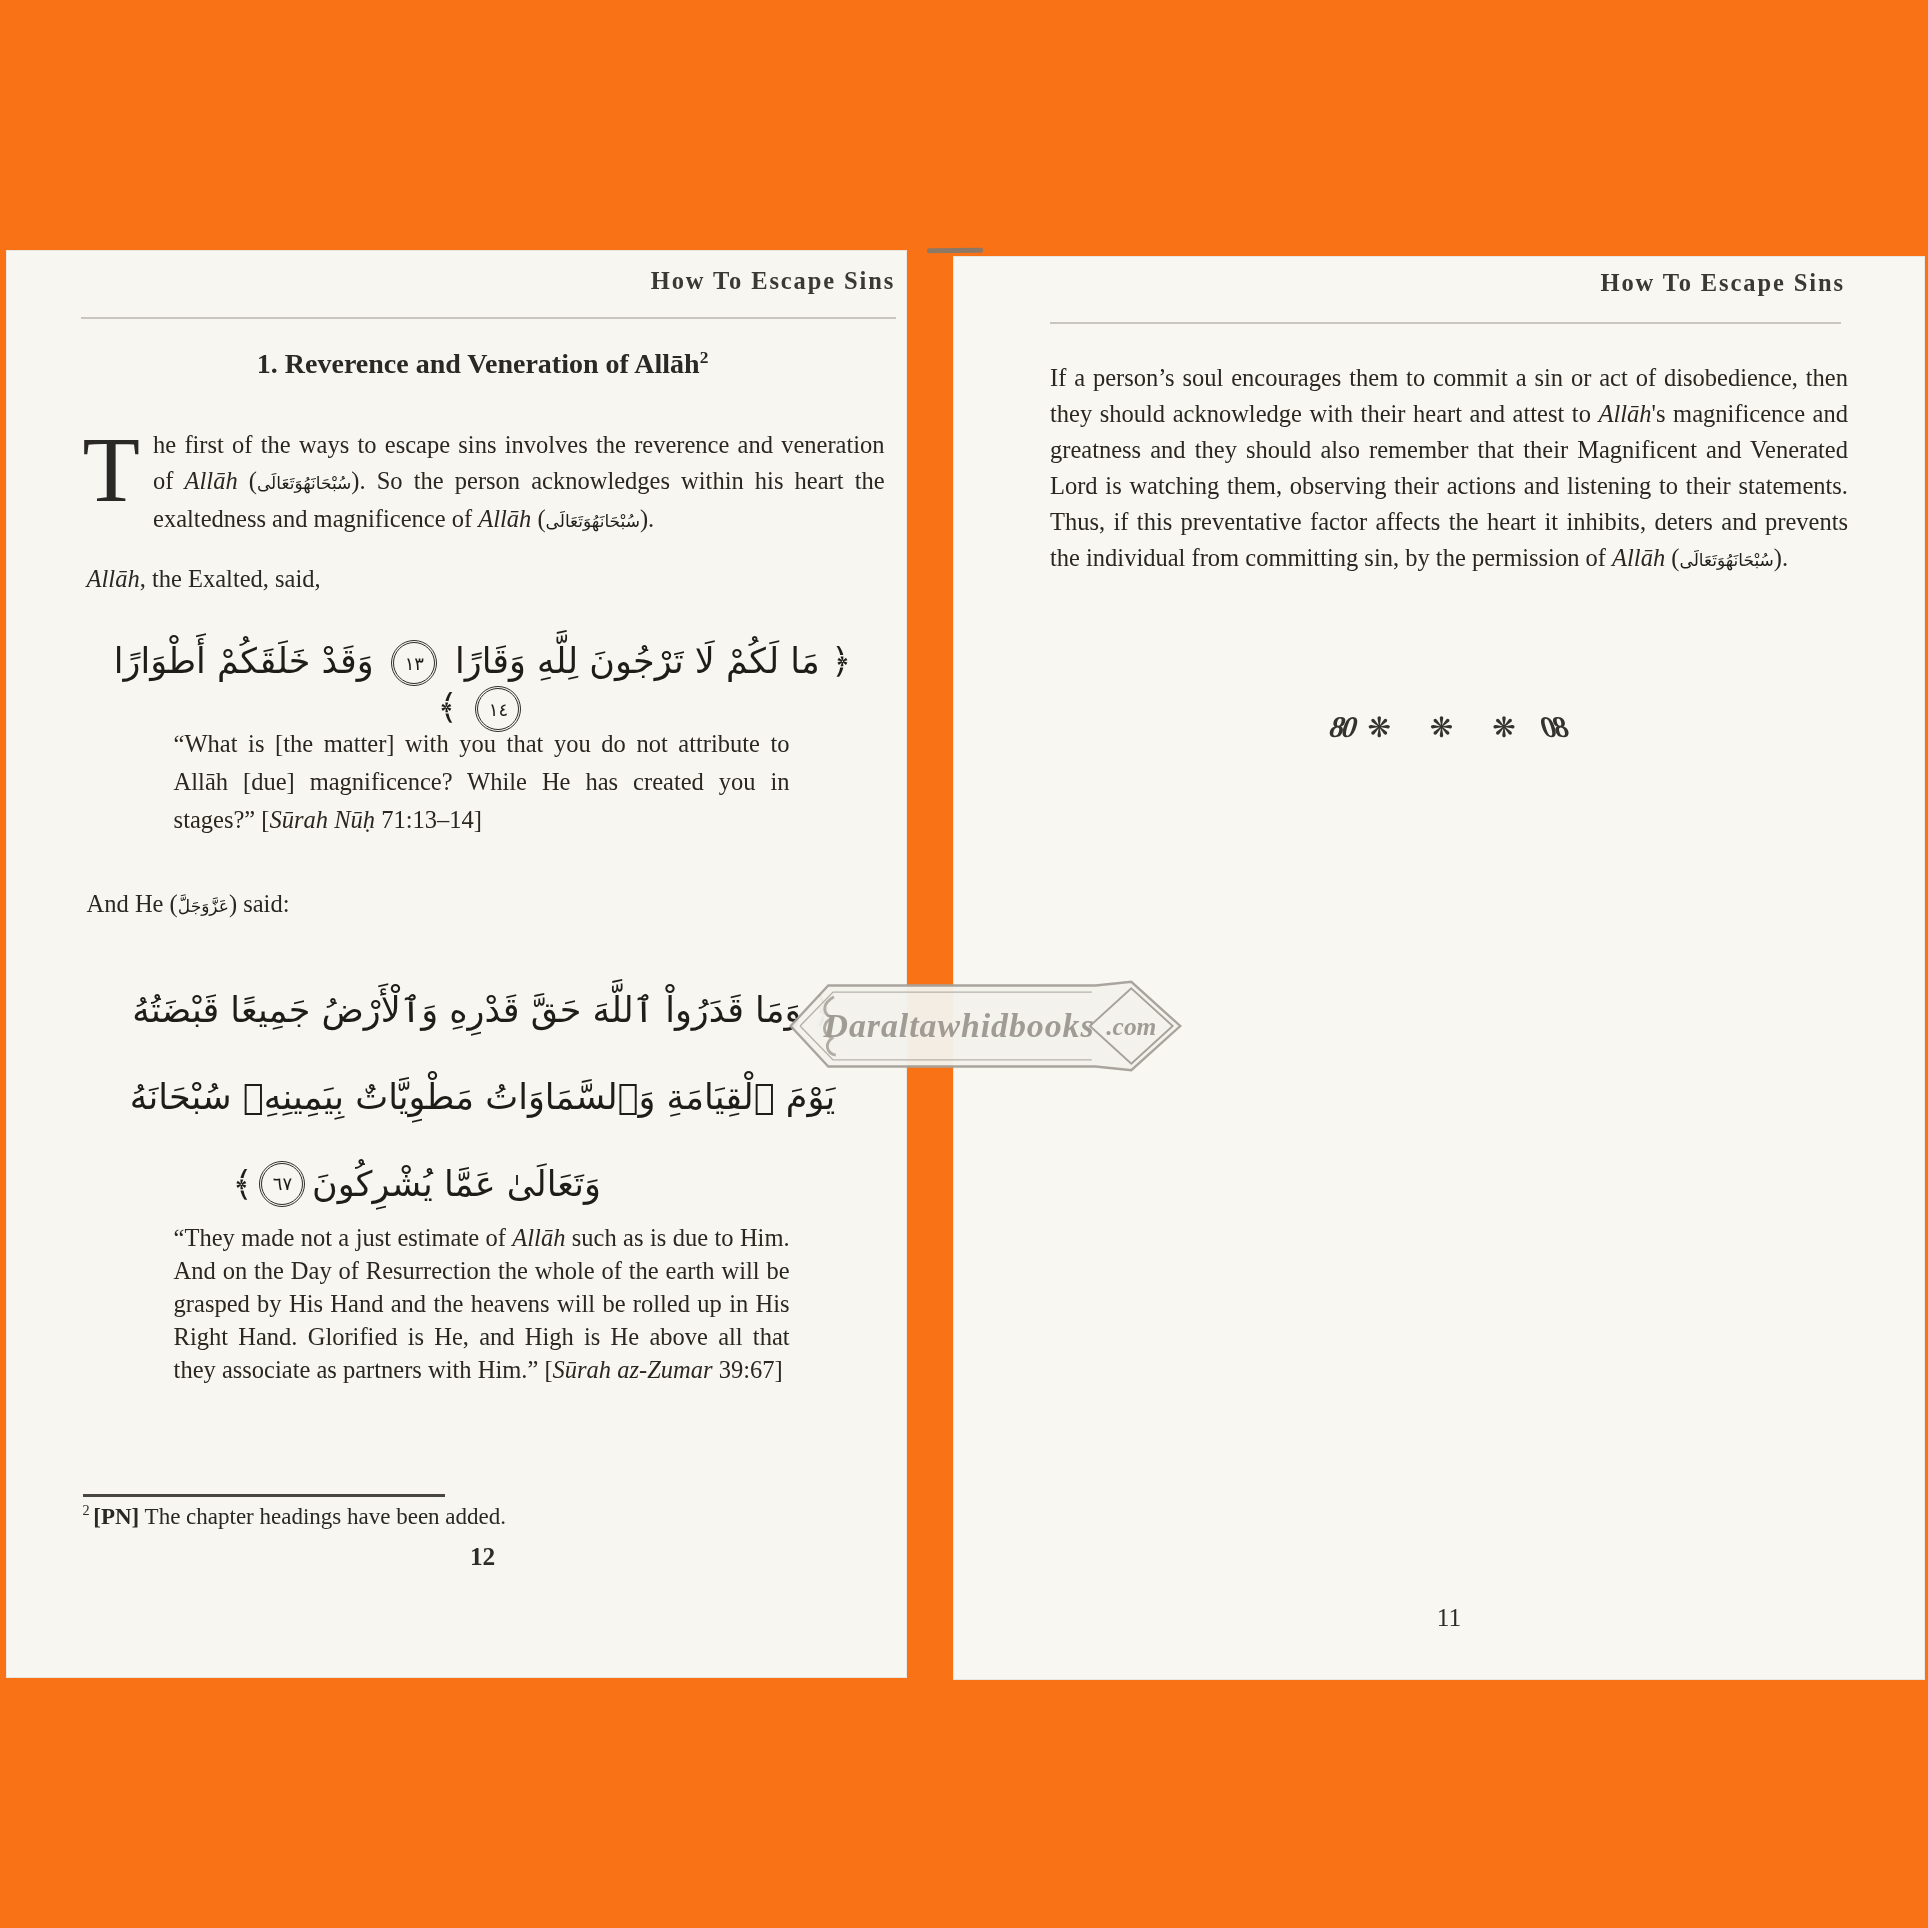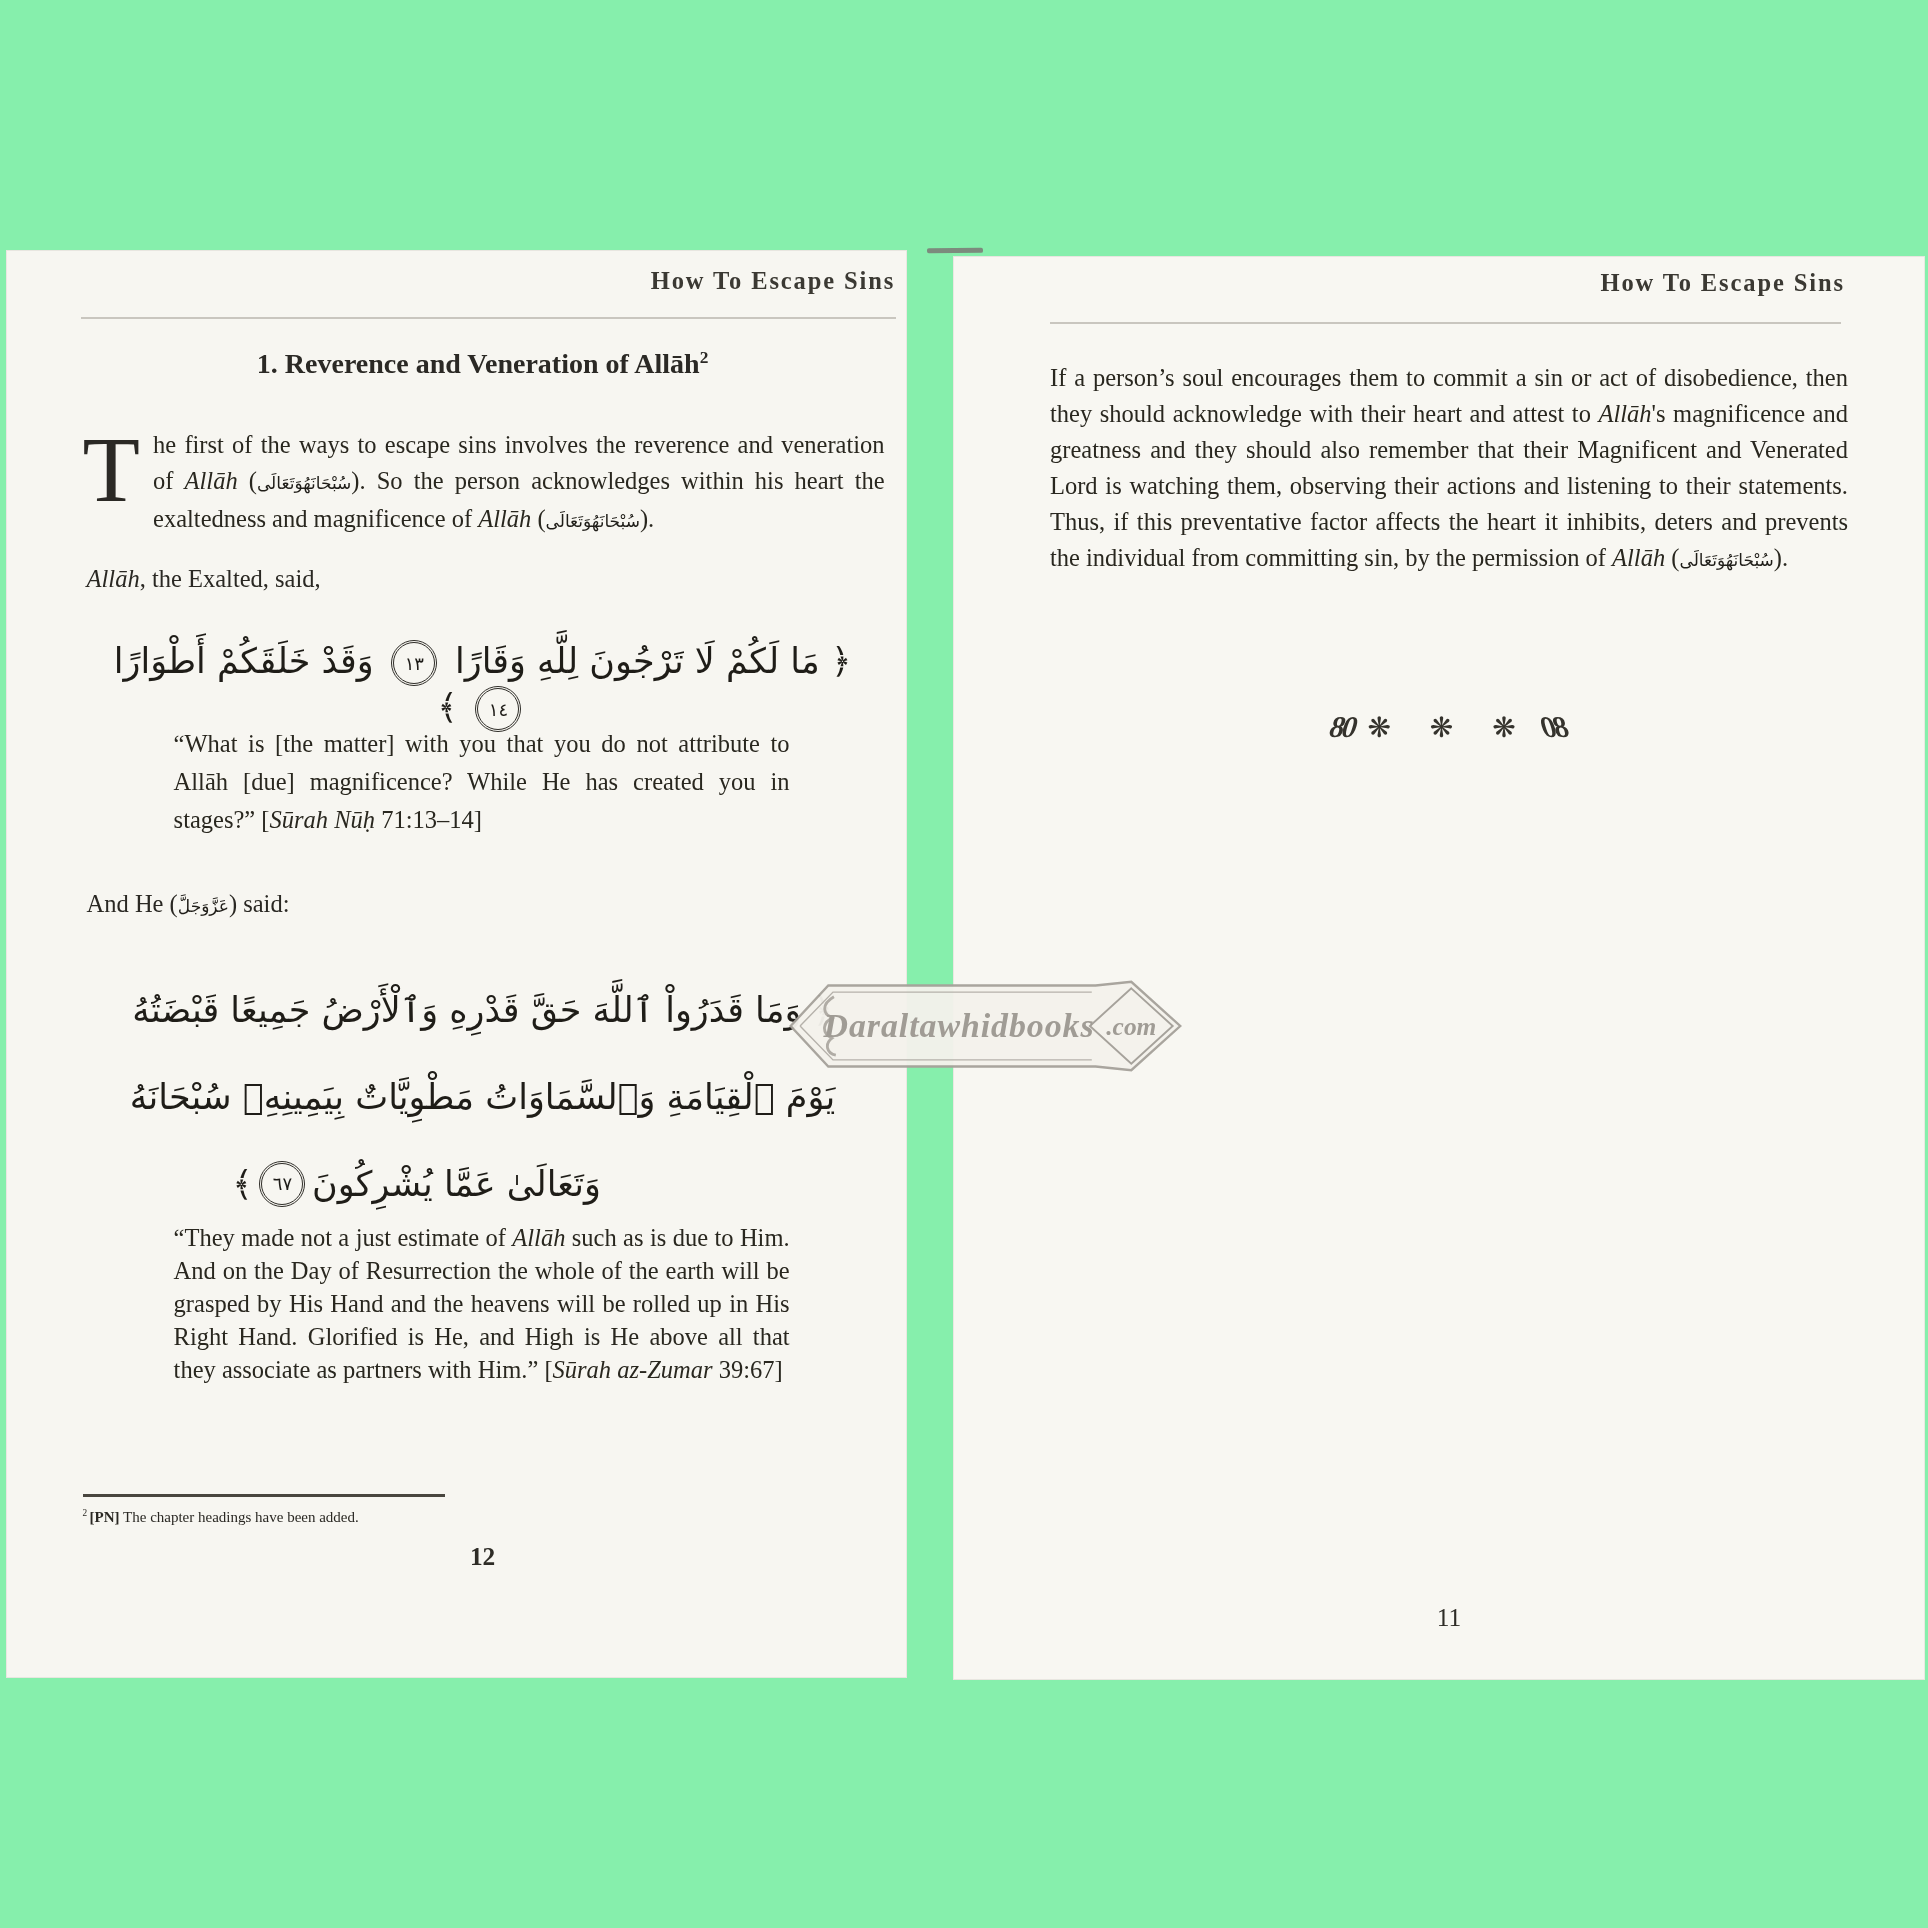--- a/index.html
+++ b/index.html
@@ -1,16 +1,16 @@
 <!DOCTYPE html>
 <html style="font-size:15px"><head>
 <meta charset="utf-8">
 <style>
   html,body{margin:0;padding:0;background:#ffffff;}
-  #canvas{position:relative;width:1928px;height:1928px;background:#86efac;overflow:hidden;
+  #canvas{position:relative;width:1928px;height:1928px;background:#f97316;overflow:hidden;
           font-family:"Liberation Serif",serif;color:#2a2823;}
   .page{position:absolute;background:#f7f6f1;box-shadow:0 0 0 0.9px #e8e6e0 inset;}
   #page-left{left:5.6px;top:250px;width:901px;height:1428px;}
   #page-right{left:953px;top:256px;width:972px;height:1424px;background:#f8f7f2;}
 
   .running-header{position:absolute;font-weight:bold;font-size:24.5px;letter-spacing:1.9px;
                   color:#3b3933;white-space:nowrap;}
   #page-left .running-header{top:17px;right:11.3px;}
   #page-right .running-header{top:13px;right:80px;}
 
@@ -47,21 +47,21 @@
 
   .ayah-circle{display:inline-flex;align-items:center;justify-content:center;
                width:40px;height:40px;border:3.8px double #2f2d28;border-radius:50%;
                font-size:18px;margin:0 6.6px;vertical-align:middle;background:transparent;}
 
   .quote{position:absolute;left:168px;width:616px;text-align:justify;font-size:24.5px;color:#29271f;margin-top:20px;}
   #quote1{top:455px;line-height:38px;}
   #quote2{top:951px;line-height:33px;}
 
   .footnote-rule{position:absolute;top:1244px;left:77px;width:362px;height:2.8px;background:#49463f;}
-  .footnote{position:absolute;top:1252px;left:77px;width:659px;font-size:15px;line-height:30px;}
+  .footnote{position:absolute;top:1252px;left:77px;width:659px;font-size:23px;line-height:30px;}
 
   .page-number{position:absolute;font-size:25.4px;text-align:center;color:#2e2c26;}
   #page-left .page-number{top:1292px;left:77px;width:800px;font-weight:bold;}
   #page-right .page-number{top:1347px;left:97px;width:798px;}
 
   .divider{position:absolute;top:454px;left:97px;width:798px;text-align:center;
            font-size:30px;color:#35332d;white-space:nowrap;}
   .divider .orn{display:inline-block;font-style:italic;font-weight:bold;letter-spacing:-2.8px;
                 transform:skewX(-8deg);}
   .divider .orn.flip{transform:scaleX(-1) skewX(-8deg);}

